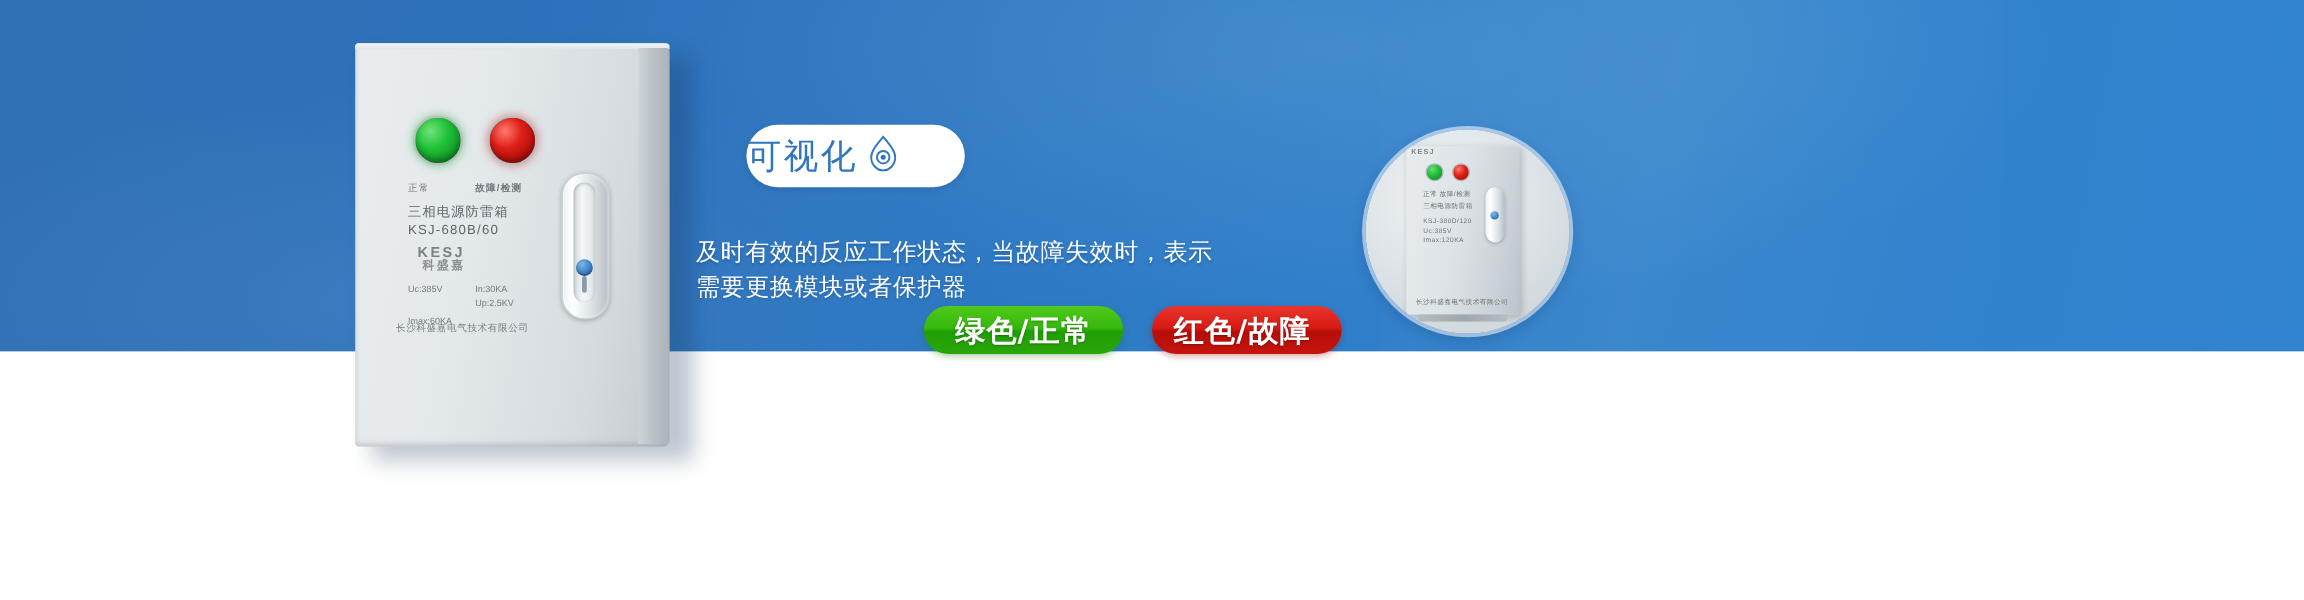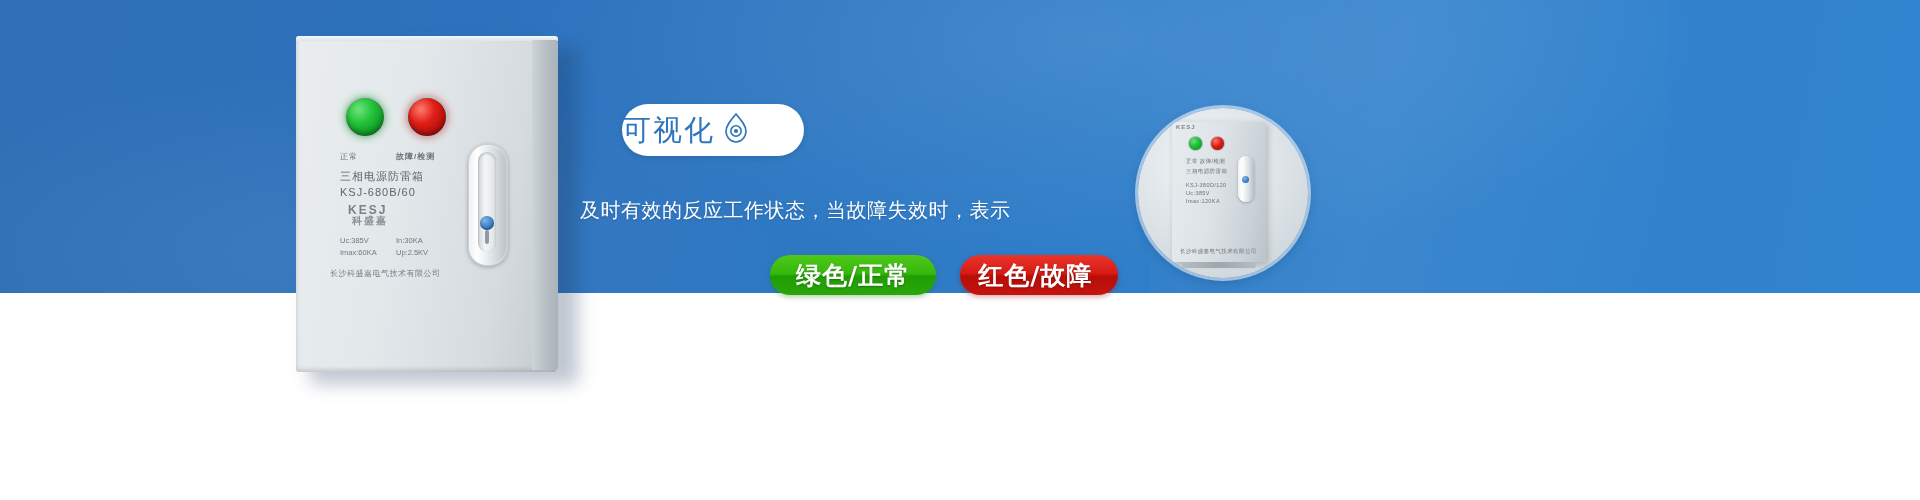--- a/index.html
+++ b/index.html
@@ -78,21 +78,21 @@
   }
   .lamp-label.normal{left:44px;top:115px;}
   .lamp-label.fault{left:100px;top:115px;font-weight:bold;}
   .dev-title{position:absolute;left:44px;top:133px;font-size:11px;color:#5e666b;letter-spacing:1px;white-space:nowrap;}
   .dev-model{position:absolute;left:44px;top:150px;font-size:11px;color:#5e666b;letter-spacing:1px;white-space:nowrap;}
   .dev-brand-en{position:absolute;left:52px;top:167px;font-size:12px;font-weight:bold;color:#7b8286;letter-spacing:2px;}
   .dev-brand-cn{position:absolute;left:56px;top:178px;font-size:10px;font-weight:bold;color:#8a9094;letter-spacing:2px;}
   .dev-spec{position:absolute;font-size:7.5px;color:#727a7e;white-space:nowrap;}
   .dev-spec.s1{left:44px;top:200px;}
   .dev-spec.s2{left:100px;top:200px;}
-  .dev-spec.s3{left:44px;top:212px;}
+  .dev-spec.s3{left:44px;top:227px;}
   .dev-spec.s4{left:100px;top:212px;}
   .dev-company{position:absolute;left:34px;top:232px;font-size:8px;color:#777f83;white-space:nowrap;letter-spacing:0.5px;}
   .dev-handle{
     position:absolute;left:172px;top:108px;width:38px;height:120px;
     background:linear-gradient(90deg,#eef1f3 0%,#ffffff 22%,#e0e5e8 58%,#b9c1c6 100%);
     border-radius:19px;
     box-shadow:0 1px 4px rgba(0,0,0,0.28), inset 0 0 2px rgba(255,255,255,0.9);
     border:1px solid #c9d0d4;
   }
   .dev-handle-slot{
@@ -255,20 +255,21 @@
         <path d="M13 2 C19 9 23 14 23 19 C23 25 18.5 30 13 30 C7.5 30 3 25 3 19 C3 14 7 9 13 2 Z" fill="none" stroke="#2f76bf" stroke-width="1.6"></path>
         <circle cx="13" cy="19" r="5.2" fill="none" stroke="#2f76bf" stroke-width="1.6"></circle>
         <circle cx="13" cy="19" r="2.1" fill="#2f76bf"></circle>
       </svg>
     </span>
   </div>
 
 
   <div class="subtitle">
     <div>及时有效的反应工作状态，当故障失效时，表示</div>
+    <div>需要更换模块或者保护器</div>
   </div>
 
   <div class="status-row">
     <div class="status-pill green">绿色/正常</div>
     <div class="status-pill red">红色/故障</div>
   </div>
 
   <div class="circle-photo">
     <div class="cp-box"></div>
     <div class="cp-brandtag">KESJ</div>

